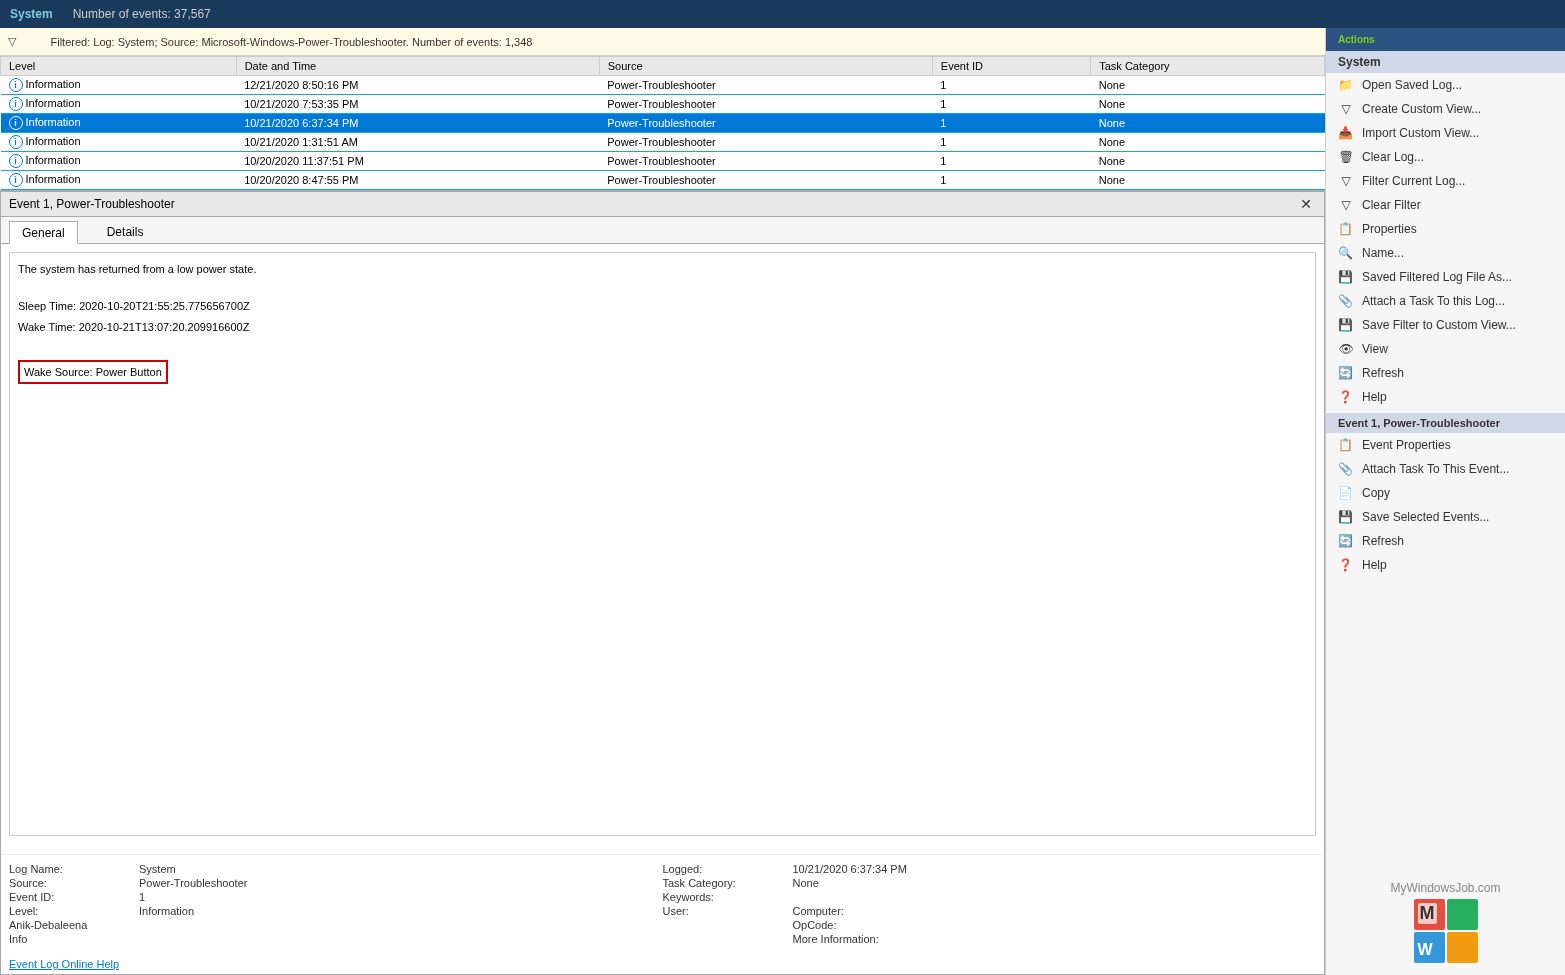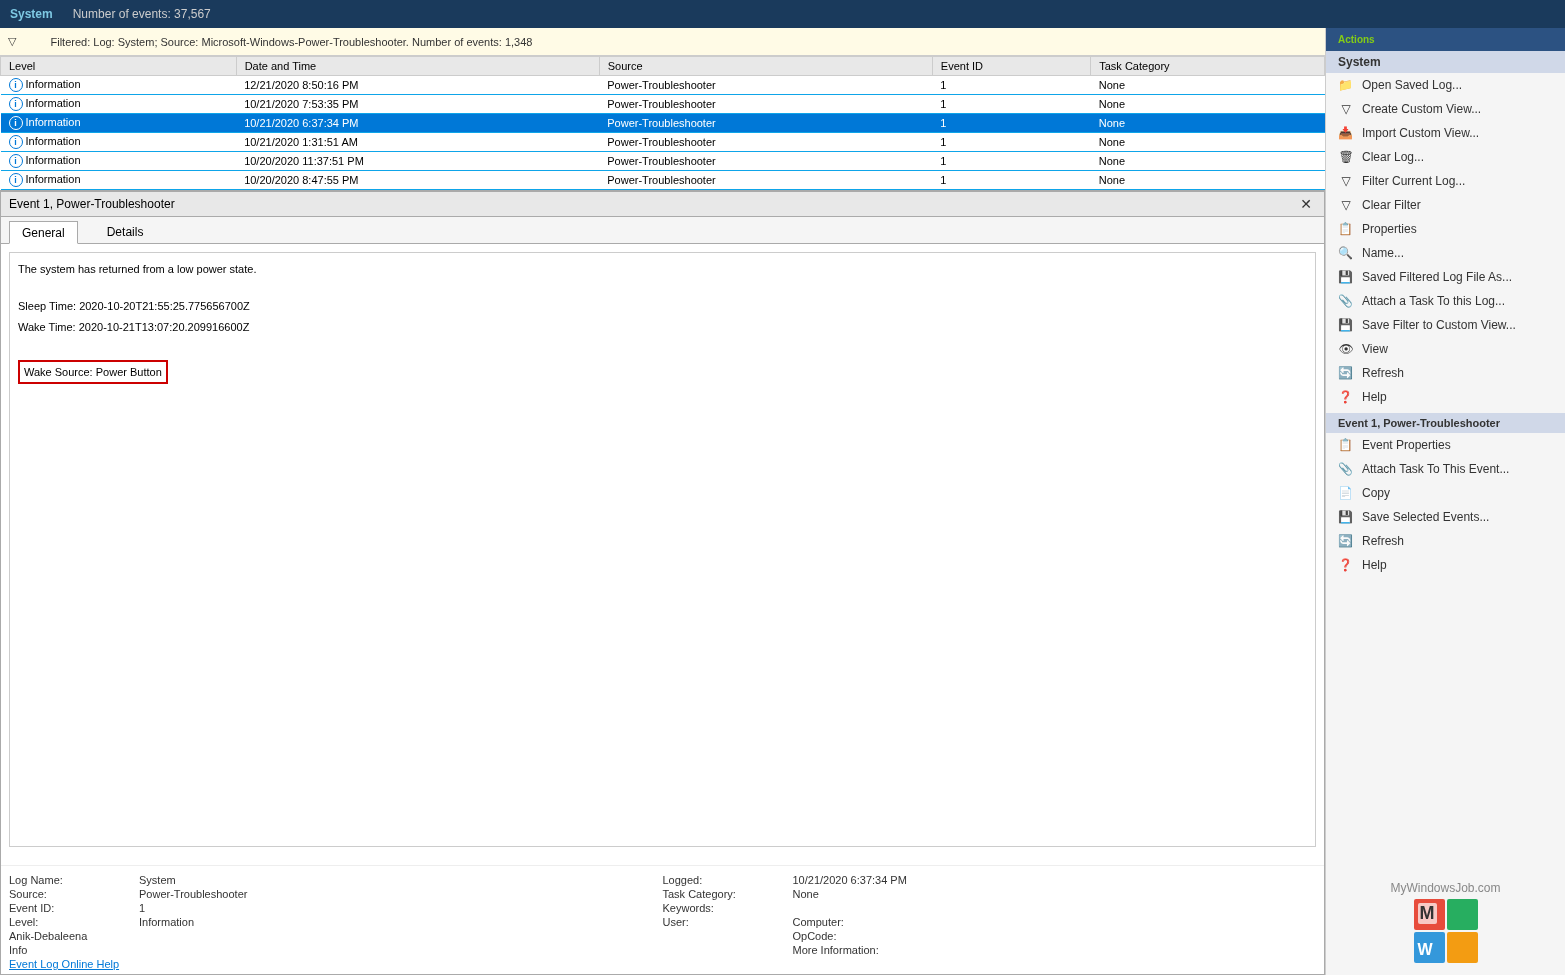--- a/index.html
+++ b/index.html
@@ -40,21 +40,21 @@
 
     .event-content { flex: 1; display: flex; flex-direction: column; overflow: auto; padding: 8px; }
     .event-message-box { border: 1px solid #ccc; padding: 8px; font-size: 11px; line-height: 1.5; background: white; margin-bottom: 10px; flex: 1; min-height: 200px; }
     .event-message-box p { margin-bottom: 4px; }
     .wake-source-box { border: 2px solid #cc0000; display: inline-block; padding: 2px 4px; margin-top: 4px; }
 
     .event-meta { padding: 8px 8px 4px; border-top: 1px solid #eee; font-size: 11px; }
     .meta-grid { display: grid; grid-template-columns: 130px 1fr 130px 1fr; gap: 2px 0; }
     .meta-label { color: #333; font-weight: normal; }
     .meta-value { color: #333; }
-    .meta-link { color: #0078d7; text-decoration: underline; cursor: pointer; }
+    .meta-link { color: #0078d7; text-decoration: underline; cursor: pointer; margin-top: 11px; }
 
     
     .actions-sidebar { width: 240px; background: #f5f5f5; border-left: 1px solid #ccc; display: flex; flex-direction: column; overflow-y: auto; }
     .actions-header { background: #2c5282; color: #84cc16; padding: 6px 12px; font-size: 10px; font-weight: bold; }
     .actions-section-header { background: #d0d8e8; padding: 4px 12px; font-size: 12px; font-weight: bold; color: #333; }
     .actions-item { display: flex; align-items: center; gap: 8px; padding: 4px 12px; cursor: pointer; font-size: 12px; color: #333; }
     .actions-item-icon { width: 16px; height: 16px; display: flex; align-items: center; justify-content: center; flex-shrink: 0; }
 
     .actions-event-header { background: #d0d8e8; padding: 4px 12px; font-size: 11px; font-weight: bold; color: #333; margin-top: 4px; }
 

